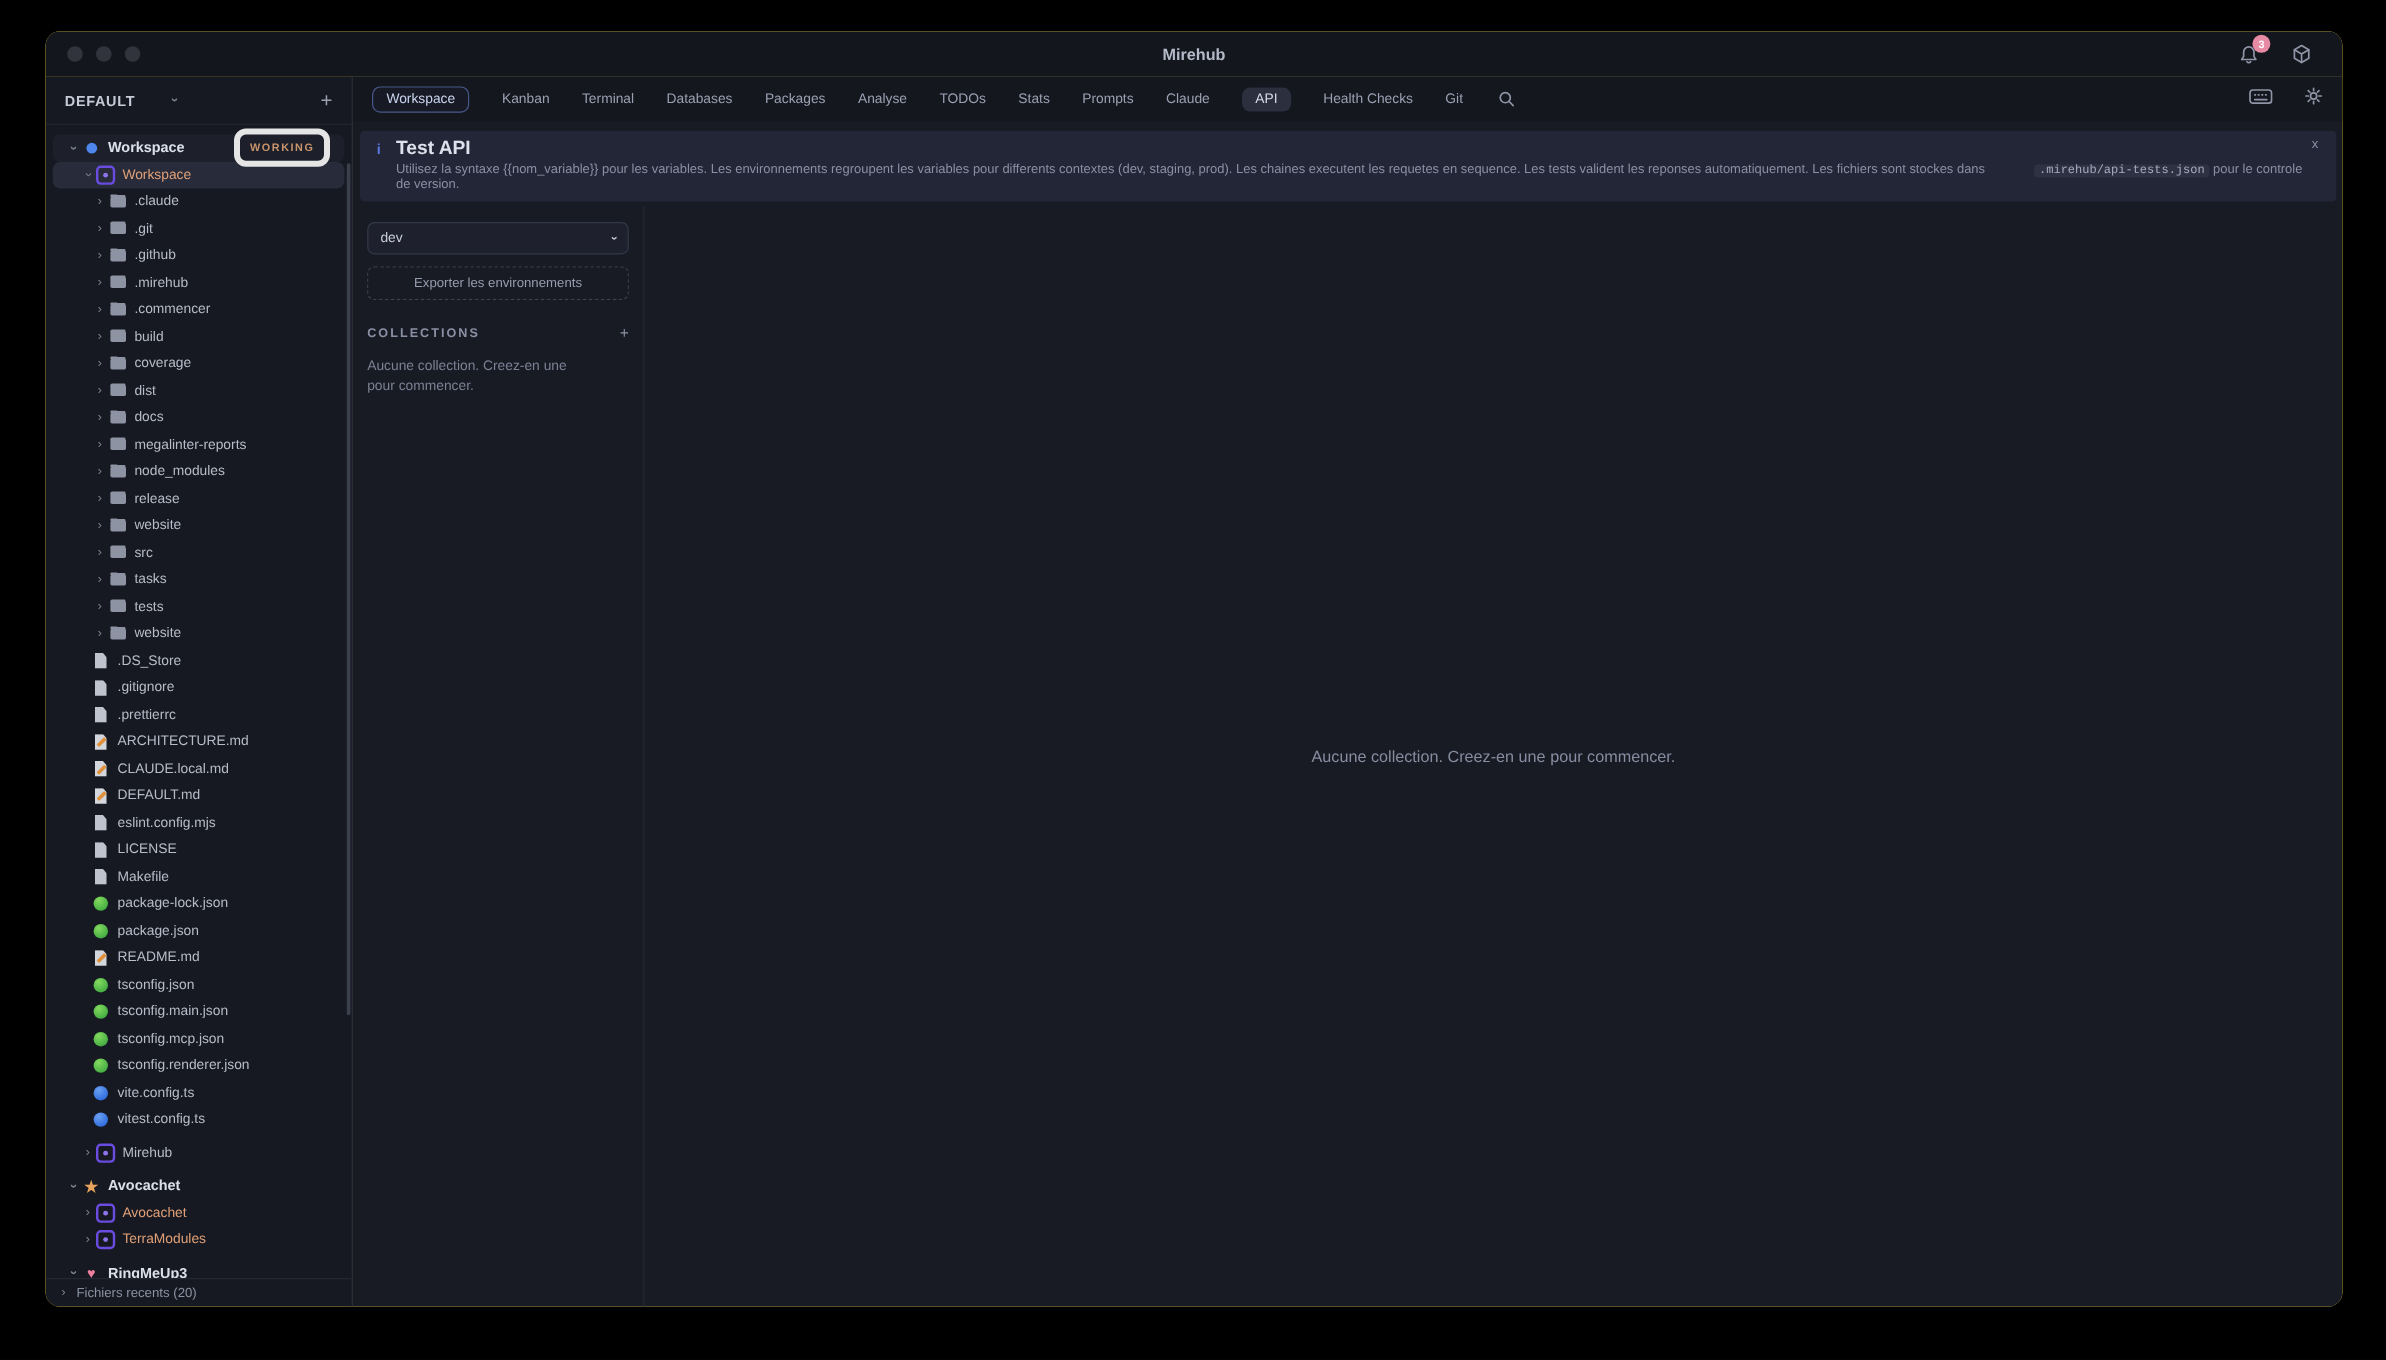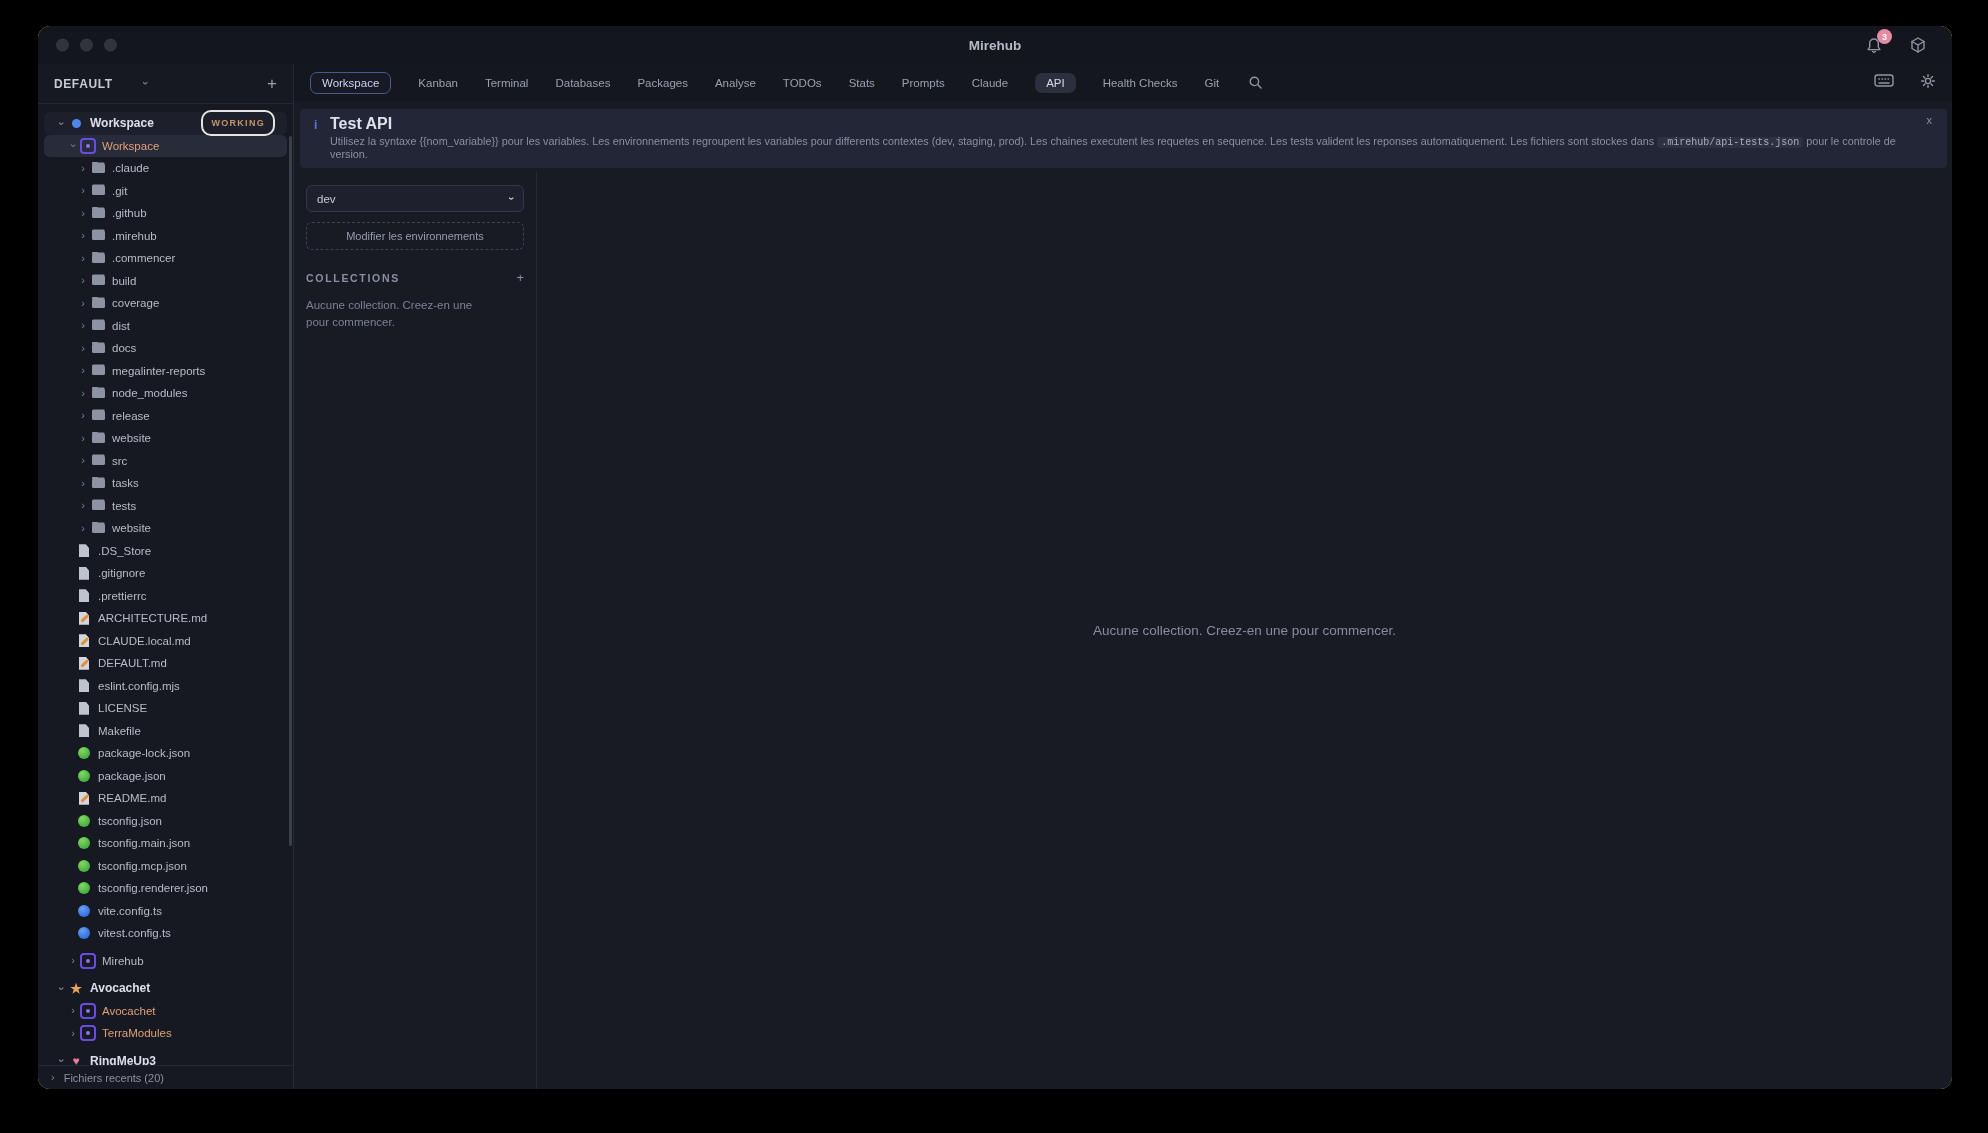--- a/index.html
+++ b/index.html
@@ -70,21 +70,21 @@
   .ico.file-md::before { content:""; width:10px; height:13px; background:#d4d6dd;
                       clip-path:polygon(0 0,68% 0,100% 28%,100% 100%,0 100%); }
   .ico.file-md::after { content:""; position:absolute; width:9px; height:2.5px;
                       background:#e0913c; transform:rotate(-45deg); border-radius:1px; }
   .ico.circle-green::before { content:""; width:12px; height:12px; border-radius:50%;
                       background:radial-gradient(circle at 35% 28%, #83d95f, #2f9e38); }
   .ico.circle-blue::before { content:""; width:12px; height:12px; border-radius:50%;
                       background:radial-gradient(circle at 35% 28%, #6aa0f2, #1f5cd6); }
   .ico.star { color:#e8a35c; font-size:13px; }
   .ico.heart { color:#ee7e9d; font-size:12px; }
-  .badge-working { margin-left:auto; margin-right:12px; border:2px solid #e5e5e5;
+  .badge-working { margin-left:auto; margin-right:12px; border:5px solid #e5e5e5;
                    color:#c8946a; font-size:9px; font-weight:bold; letter-spacing:1.3px;
                    padding:6px 8px; border-radius:10px; }
   .scroll-thumb { position:absolute; right:1px; top:72px; width:3px; height:710px;
                   border-radius:2px; background:#3a3f4c; }
   .sidebar-footer { height:24px; flex:0 0 auto; border-top:1px solid #232733;
                     display:flex; align-items:center; gap:9px; padding:0 13px;
                     font-size:11px; color:#8b91a2; }
   .sidebar-footer .chev { width:auto; }
 
   
@@ -98,21 +98,21 @@
   .tabbar-search { margin-left:2px; display:flex; }
   .tabbar-right { margin-left:auto; display:flex; gap:26px; align-items:center; }
 
   .banner { margin:8px 5px 0 6px; background:#222636; border-radius:4px;
             padding:6px 14px 8px; position:relative; flex:0 0 auto; }
   .banner-row1 { display:flex; align-items:baseline; gap:9px; }
   .info-i { color:#5d77e0; font-weight:bold; font-size:12px; width:7px; }
   .banner-title { font-size:16px; font-weight:bold; color:#dde1ec; }
   .banner-text { margin-top:2px; padding-left:16px; font-size:10.8px; color:#8a90a3; }
   .code-chip { background:#2d3141; border-radius:3px; padding:0 4px; color:#a6adc0;
-               font-family:"Liberation Mono", monospace; font-size:10px; }
+               font-family:"Liberation Mono", monospace; font-size:10px;margin-left:38px; }
   .banner-close { position:absolute; right:15px; top:5px; color:#8a90a3; font-size:11px;
                   cursor:default; }
 
   .content-row { flex:1; display:flex; min-height:0; margin-top:4px; }
   .api-panel { width:243px; flex:0 0 auto; border-right:1px solid #262a35;
                display:flex; flex-direction:column; }
   .panel-header { display:flex; align-items:center; justify-content:space-between;
                   padding:13px 12px 12px; border-bottom:1px solid #262a35; }
   .panel-title { font-size:15px; font-weight:bold; color:#e7eaf2; }
   .panel-actions { display:flex; gap:6px; }
@@ -429,21 +429,21 @@
       </div>
 
       <div class="content-row">
 
         <div class="api-panel">
           <div class="panel-body">
             <div class="env-select">
               <span>dev</span>
               <span class="env-chev">›</span>
             </div>
-            <button class="btn-dashed">Modifier les environnements</button>
+            <button class="btn-dashed">Exporter les environnements</button>
             <div class="collections-row">
               <span class="collections-title">COLLECTIONS</span>
               <span class="collections-add">+</span>
             </div>
             <div class="collections-empty">Aucune collection. Creez-en une pour commencer.</div>
           </div>
         </div>
 
         <div class="empty-area">
           <span class="empty-text">Aucune collection. Creez-en une pour commencer.</span>

